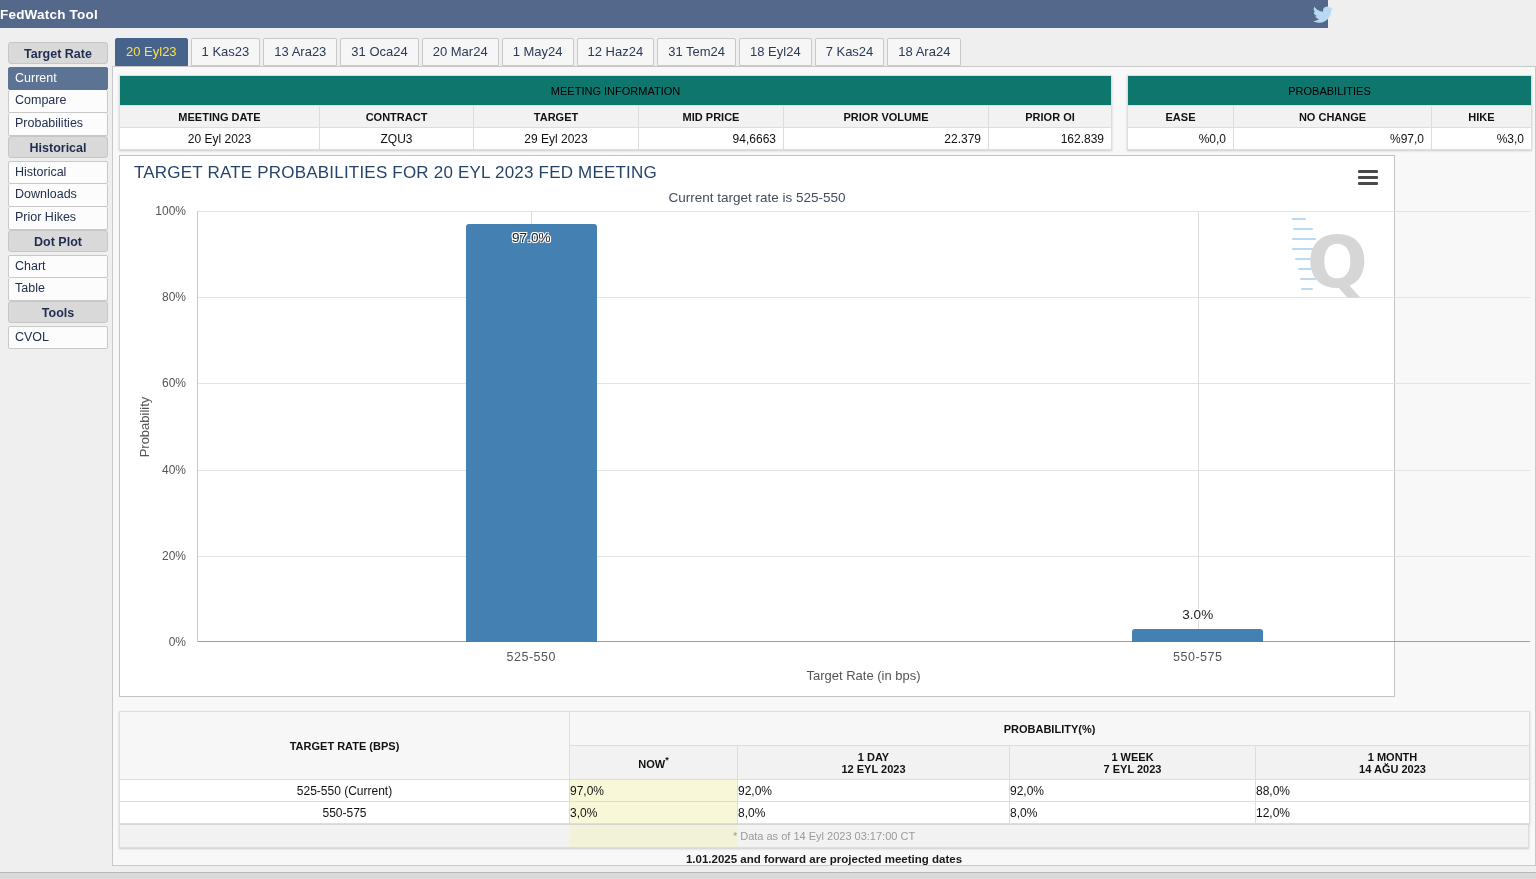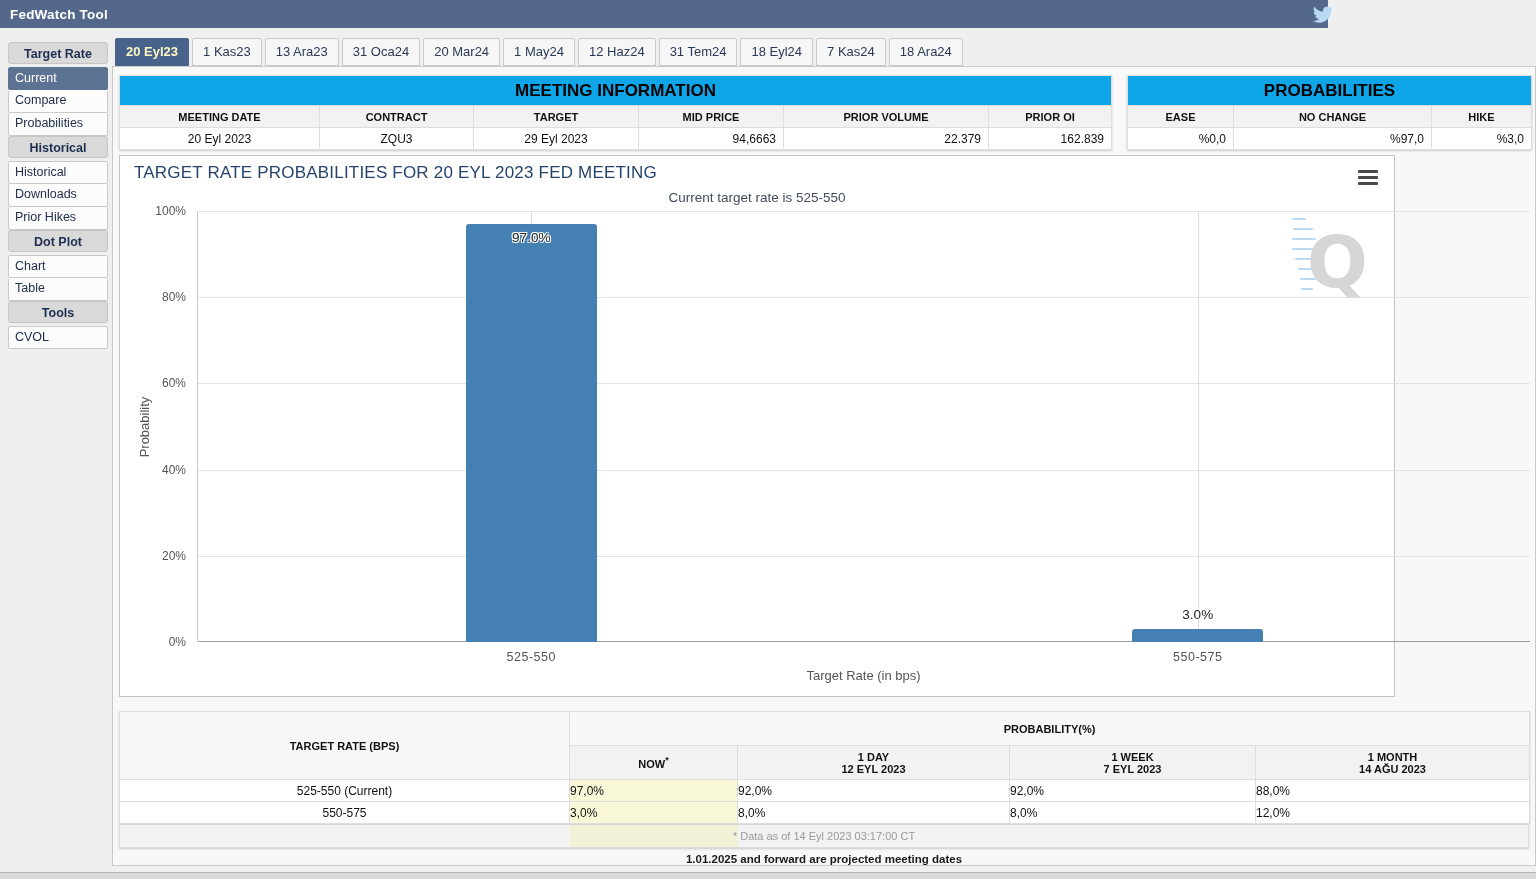--- a/index.html
+++ b/index.html
@@ -3,48 +3,48 @@
 <meta charset="utf-8">
 <style>
   * { margin:0; padding:0; box-sizing:border-box; }
   html,body { width:1536px; height:879px; overflow:hidden; background:#e9e9e9;
               font-family:"Liberation Sans", sans-serif; }
   .page { position:relative; width:1536px; height:879px; background:#efefef; overflow:hidden; }
 
   
   .titlebar { position:absolute; left:0; top:0; width:1328px; height:28px;
               background:#54688b; color:#fff; display:flex; align-items:center;
-              padding-left:10px; font-size:13.5px; font-weight:bold; letter-spacing:.2px; }
+              font-size:13.5px; font-weight:bold; letter-spacing:.2px; }
   .titlebar .bird { position:absolute; right:-7px; top:3px; width:26px; height:22px; }
 
   
   .sidebar { position:absolute; left:8px; top:42px; width:100px; }
   .side-section { margin-bottom:0; }
   .side-header { height:22px; line-height:22px; text-align:center; font-size:12.5px;
                  font-weight:bold; color:#1f2d50; background:#d9d9d9; border:1px solid #c6c6c6;
                  border-radius:3px; margin-bottom:3px; }
   .side-item { height:23px; line-height:21px; padding-left:6px; font-size:12.5px; color:#22304f;
                background:#fcfcfc; border:1px solid #c9c9c9; border-radius:2px; cursor:pointer; }
   .side-item + .side-item { border-top:none; }
   .side-item.active { background:#5d7394; border-color:#5d7394; color:#fff; }
 
   
   .tabs { position:absolute; left:115px; top:38px; display:flex; gap:3px; }
   .tab { height:28px; line-height:26px; padding:0 10px; font-size:13px; color:#2b3a55;
          background:#f6f6f6; border:1px solid #c9c9c9; border-radius:2px 2px 0 0; cursor:pointer; }
-  .tab.active { background:#47628b; border-color:#47628b; color:#fef9c3; font-weight:bold; }
+  .tab.active { background:#47628b; border-color:#47628b; color:#fde047; font-weight:normal; }
 
   
   .main-panel { position:absolute; left:112px; top:66px; width:1424px; height:800px;
                 background:#f8f8f8; border:1px solid #c9c9c9; }
 
   
   table { border-collapse:collapse; background:#fff; box-shadow:0 1px 2px rgba(0,0,0,.18); }
   th, td { border:1px solid #ddd; font-size:12px; color:#111; }
-  .tbl-title { background:#0ea5e9; font-size:17px; font-weight:bold; text-align:center;
+  .tbl-title { background:#0f766e; font-size:11px; font-weight:normal; text-align:center;
                height:30px; color:#000; }
   .col-hdr { background:#f2f2f2; font-size:11px; font-weight:bold; text-align:center; height:22px; }
   .val { height:22px; text-align:center; }
   .val.num { text-align:right; padding-right:7px; }
   .meeting-tbl { position:absolute; left:6px; top:8px; width:992px; table-layout:fixed; }
   .prob-tbl    { position:absolute; left:1014px; top:8px; width:404px; table-layout:fixed; }
 
   
   .chart-box { position:absolute; left:6px; top:88px; width:1276px; height:542px;
                background:#fff; border:1px solid #c3c3c3; }

